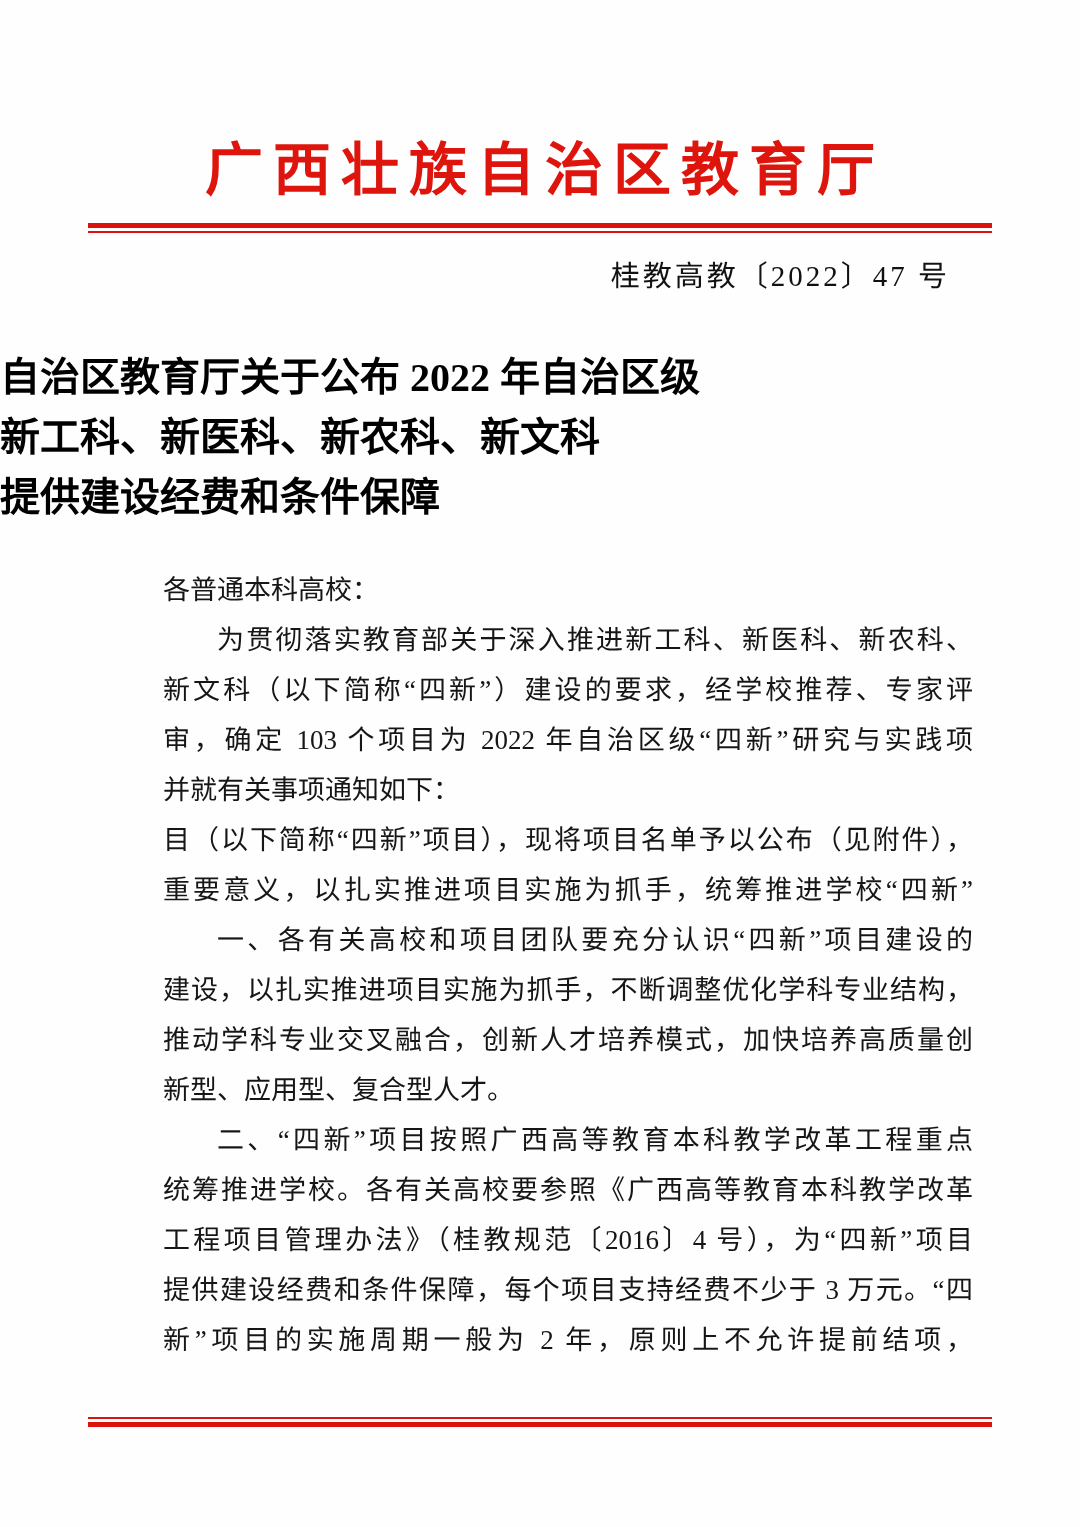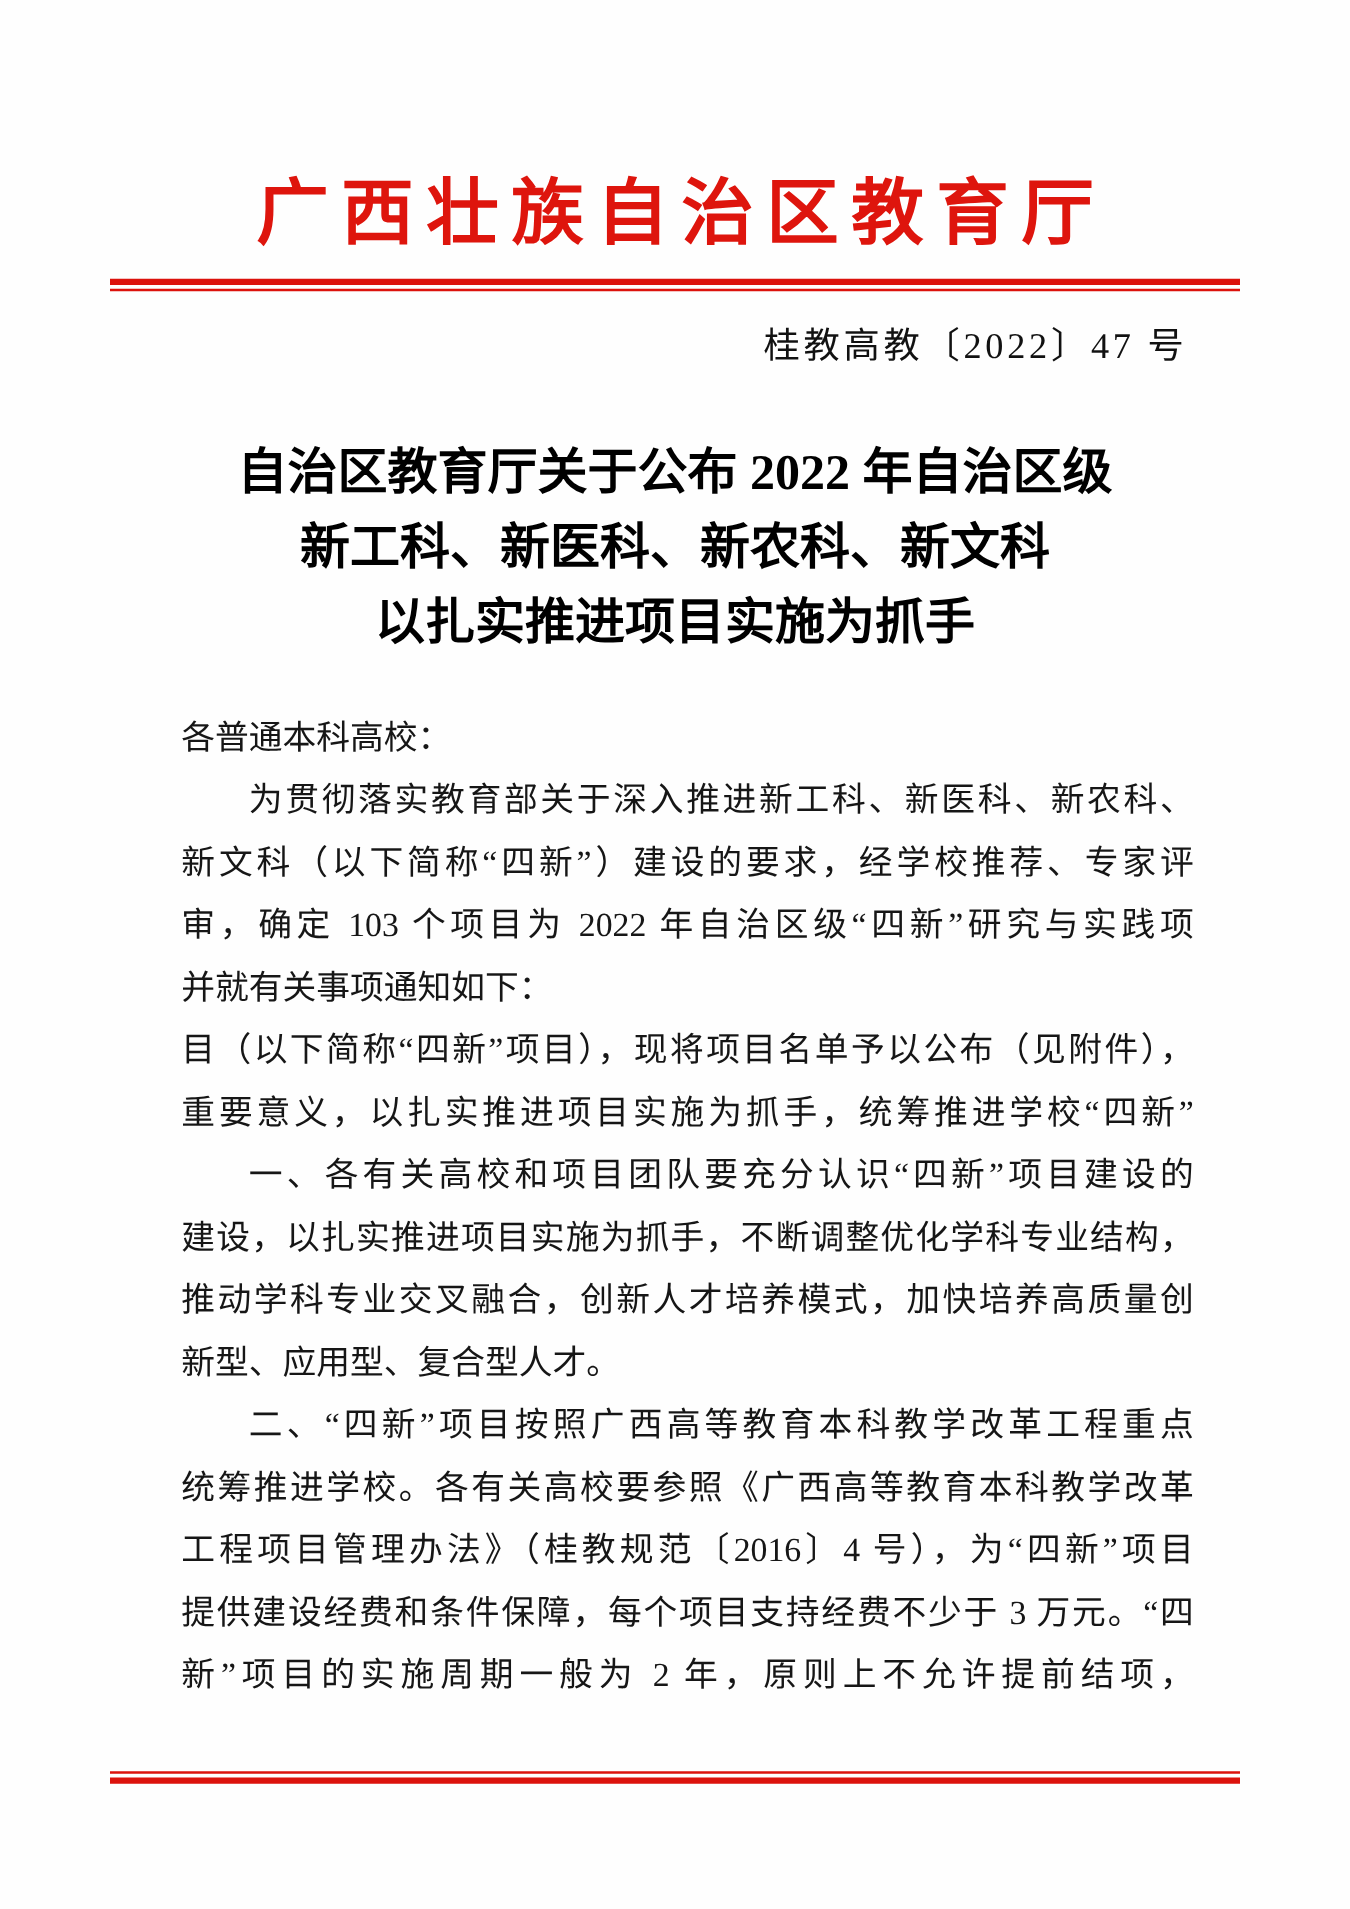--- a/index.html
+++ b/index.html
@@ -58,32 +58,31 @@
     color: #111;
     white-space: nowrap;
   }
 
   
   .title-block {
     position: absolute;
     top: 348px;
     left: 0;
     width: 100%;
-    text-align: center;
     font-weight: bold;
     font-size: 40px;
     line-height: 60px;
     color: #000;
   }
 
   
   .body-text {
     position: absolute;
     top: 565px;
-    left: 145px;
+    left: 163px;
     width: 810px;
     font-size: 27px;
     color: #161616;
   }
   .line {
     height: 50px;
     line-height: 50px;
     text-align: justify;
     text-align-last: justify;
     overflow: hidden;
@@ -102,21 +101,21 @@
 
   <h1 class="agency">广西壮族自治区教育厅</h1>
 
   <div class="rule rule-top"></div>
 
   <div class="doc-number">桂教高教〔2022〕47 号</div>
 
   <div class="title-block">
     <div class="title-line">自治区教育厅关于公布 2022 年自治区级</div>
     <div class="title-line">新工科、新医科、新农科、新文科</div>
-    <div class="title-line">以扎实推进项目实施为抓手</div>
+    <div class="title-line">提供建设经费和条件保障</div>
   </div>
 
   <div class="body-text">
     <div class="line flush">各普通本科高校：</div>
     <div class="line indent">为贯彻落实教育部关于深入推进新工科、新医科、新农科、</div>
     <div class="line">新文科（以下简称“四新”）建设的要求，经学校推荐、专家评</div>
     <div class="line">审，确定 103 个项目为 2022 年自治区级“四新”研究与实践项</div>
     <div class="line flush">并就有关事项通知如下：</div>
     <div class="line">目（以下简称“四新”项目），现将项目名单予以公布（见附件），</div>
     <div class="line">重要意义，以扎实推进项目实施为抓手，统筹推进学校“四新”</div>

